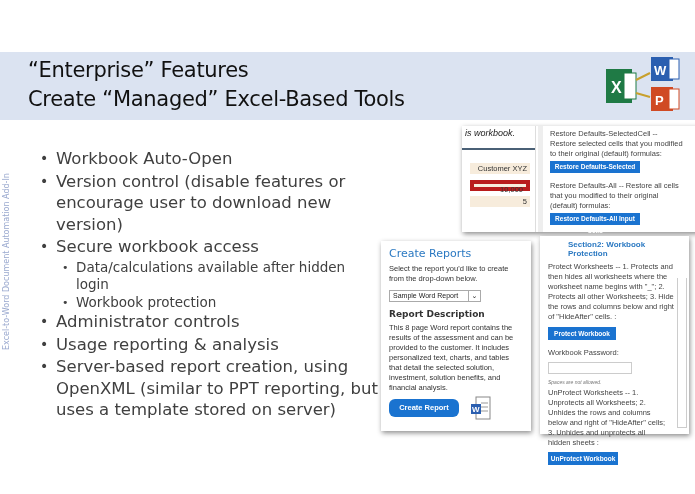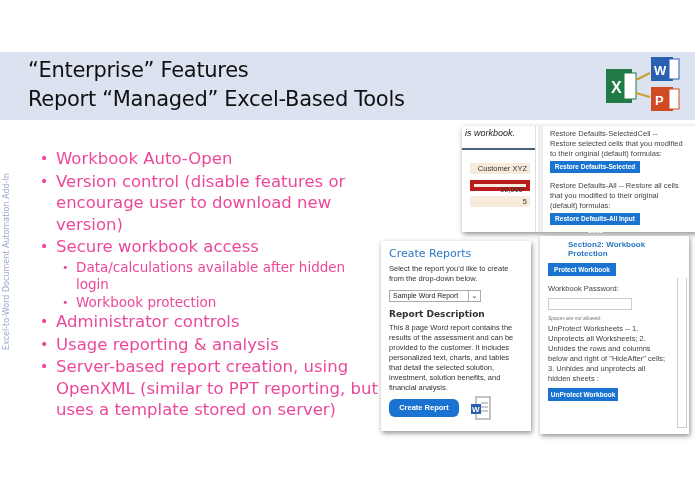--- a/index.html
+++ b/index.html
@@ -5,21 +5,21 @@
   * { box-sizing: border-box; margin: 0; padding: 0; }
   body { width: 695px; height: 494px; background: #ffffff; position: relative; overflow: hidden; font-family: "Liberation Sans", sans-serif; }
 
   .title-band { position: absolute; left: 0; top: 52px; width: 695px; height: 68px; background: #dbe3f1; }
   .title { position: absolute; left: 28px; top: 56px; font-family: "DejaVu Sans", sans-serif; font-size: 21px; line-height: 29px; color: #111; font-weight: normal; letter-spacing: -0.3px; }
 
   .logo { position: absolute; left: 596px; top: 53px; width: 98px; height: 66px; }
 
   .side-label { position: absolute; left: 2px; top: 350px; transform-origin: left top; transform: rotate(-90deg); font-size: 8px; color: #9aa9cf; white-space: nowrap; font-family: "DejaVu Sans", sans-serif; }
 
-  .bullets { position: absolute; left: 38px; top: 148px; width: 340px; font-family: "DejaVu Sans", sans-serif; color: #ec4899; }
+  .bullets { position: absolute; left: 38px; top: 148px; width: 340px; font-family: "DejaVu Sans", sans-serif; color: #404040; }
   .bullets .b1 { position: relative; padding-left: 18px; font-size: 16.5px; line-height: 21.5px; margin-bottom: 1px; }
   .bullets .b1::before { content: "•"; position: absolute; left: 2px; top: 0; font-size: 14px; }
   .bullets .b2 { position: relative; padding-left: 38px; font-size: 13.5px; line-height: 17.5px; }
   .bullets .b2::before { content: "•"; position: absolute; left: 24px; top: 0; font-size: 11px; }
 
   .panel { position: absolute; background: #fff; box-shadow: 1px 2px 5px rgba(0,0,0,0.45); }
   .p1 { left: 462px; top: 126px; width: 267px; height: 106px; }
   .p1 .left { position: absolute; left: 0; top: 0; width: 74px; height: 106px; border-right: 1px solid #ddd; }
   .p1 .topline { font-size: 9px; font-style: italic; color: #222; padding: 2px 3px; height: 24px; border-bottom: 2px solid #4a6076; }
   .p1 .cell { position: absolute; left: 8px; width: 60px; height: 11px; background: #f7ecdc; font-size: 7.5px; color: #333; line-height: 11px; padding: 0 3px; }
@@ -42,21 +42,21 @@
   .p3 .pw { margin-top: 4px; width: 84px; height: 12px; border: 1px solid #ccc; }
   .p3 .note { font-size: 5px; font-style: italic; color: #777; margin-top: 2px; }
   .p3 .scroll { position: absolute; right: 2px; top: 42px; width: 10px; height: 150px; border: 1px solid #ccc; border-top: none; }
 </style>
 </head>
 <body>
 
 <div class="title-band"></div>
 <h1 class="title">
   <div>“Enterprise” Features</div>
-  <div>Report “Managed” Excel-Based Tools</div>
+  <div>Create “Managed” Excel-Based Tools</div>
 </h1>
 
 <svg class="logo" viewBox="0 0 98 66">
   <rect x="10" y="16" width="26" height="34" fill="#1f7a45"></rect>
   <text x="15" y="40" font-size="16" font-weight="bold" fill="#fff" font-family="Liberation Sans, sans-serif">X</text>
   <rect x="28" y="20" width="12" height="26" fill="#fff" stroke="#1f7a45" stroke-width="1"></rect>
   <line x1="40" y1="27" x2="54" y2="20" stroke="#c8a02c" stroke-width="2"></line>
   <line x1="40" y1="40" x2="54" y2="44" stroke="#c8a02c" stroke-width="2"></line>
   <rect x="55" y="4" width="22" height="24" fill="#2b5fb0"></rect>
   <text x="58" y="22" font-size="13" font-weight="bold" fill="#fff" font-family="Liberation Sans, sans-serif">W</text>
@@ -110,20 +110,21 @@
     <line x1="10" y1="7" x2="17" y2="7" stroke="#999"></line>
     <line x1="10" y1="11" x2="17" y2="11" stroke="#999"></line>
     <line x1="10" y1="15" x2="17" y2="15" stroke="#999"></line>
     <rect x="0" y="8" width="10" height="10" fill="#2b5fb0"></rect>
     <text x="1" y="16" font-size="8" font-weight="bold" fill="#fff" font-family="Liberation Sans, sans-serif">W</text>
   </svg>
 </div>
 
 <div class="panel p3">
   <div class="h">Section2: Workbook Protection</div>
+  <div class="t">Protect Worksheets -- 1. Protects and then hides all worksheets where the worksheet name begins with "_"; 2. Protects all other Worksheets; 3. Hide the rows and columns below and right of "HideAfter" cells. :</div>
   <button class="btn" style="width:68px;margin:5px 0 8px;height:13px;line-height:13px;">Protect Workbook</button>
   <div class="t">Workbook Password:</div>
   <input class="pw" type="password" value="" style="">
   <div class="note">Spaces are not allowed.</div>
   <div class="t" style="margin-top:3px;width:118px;">UnProtect Worksheets -- 1. Unprotects all Worksheets; 2. Unhides the rows and columns below and right of "HideAfter" cells; 3. Unhides and unprotects all hidden sheets :</div>
   <button class="btn" style="width:70px;margin-top:4px;height:13px;line-height:13px;">UnProtect Workbook</button>
   <div class="scroll"></div>
 </div>
 
 </body></html>

